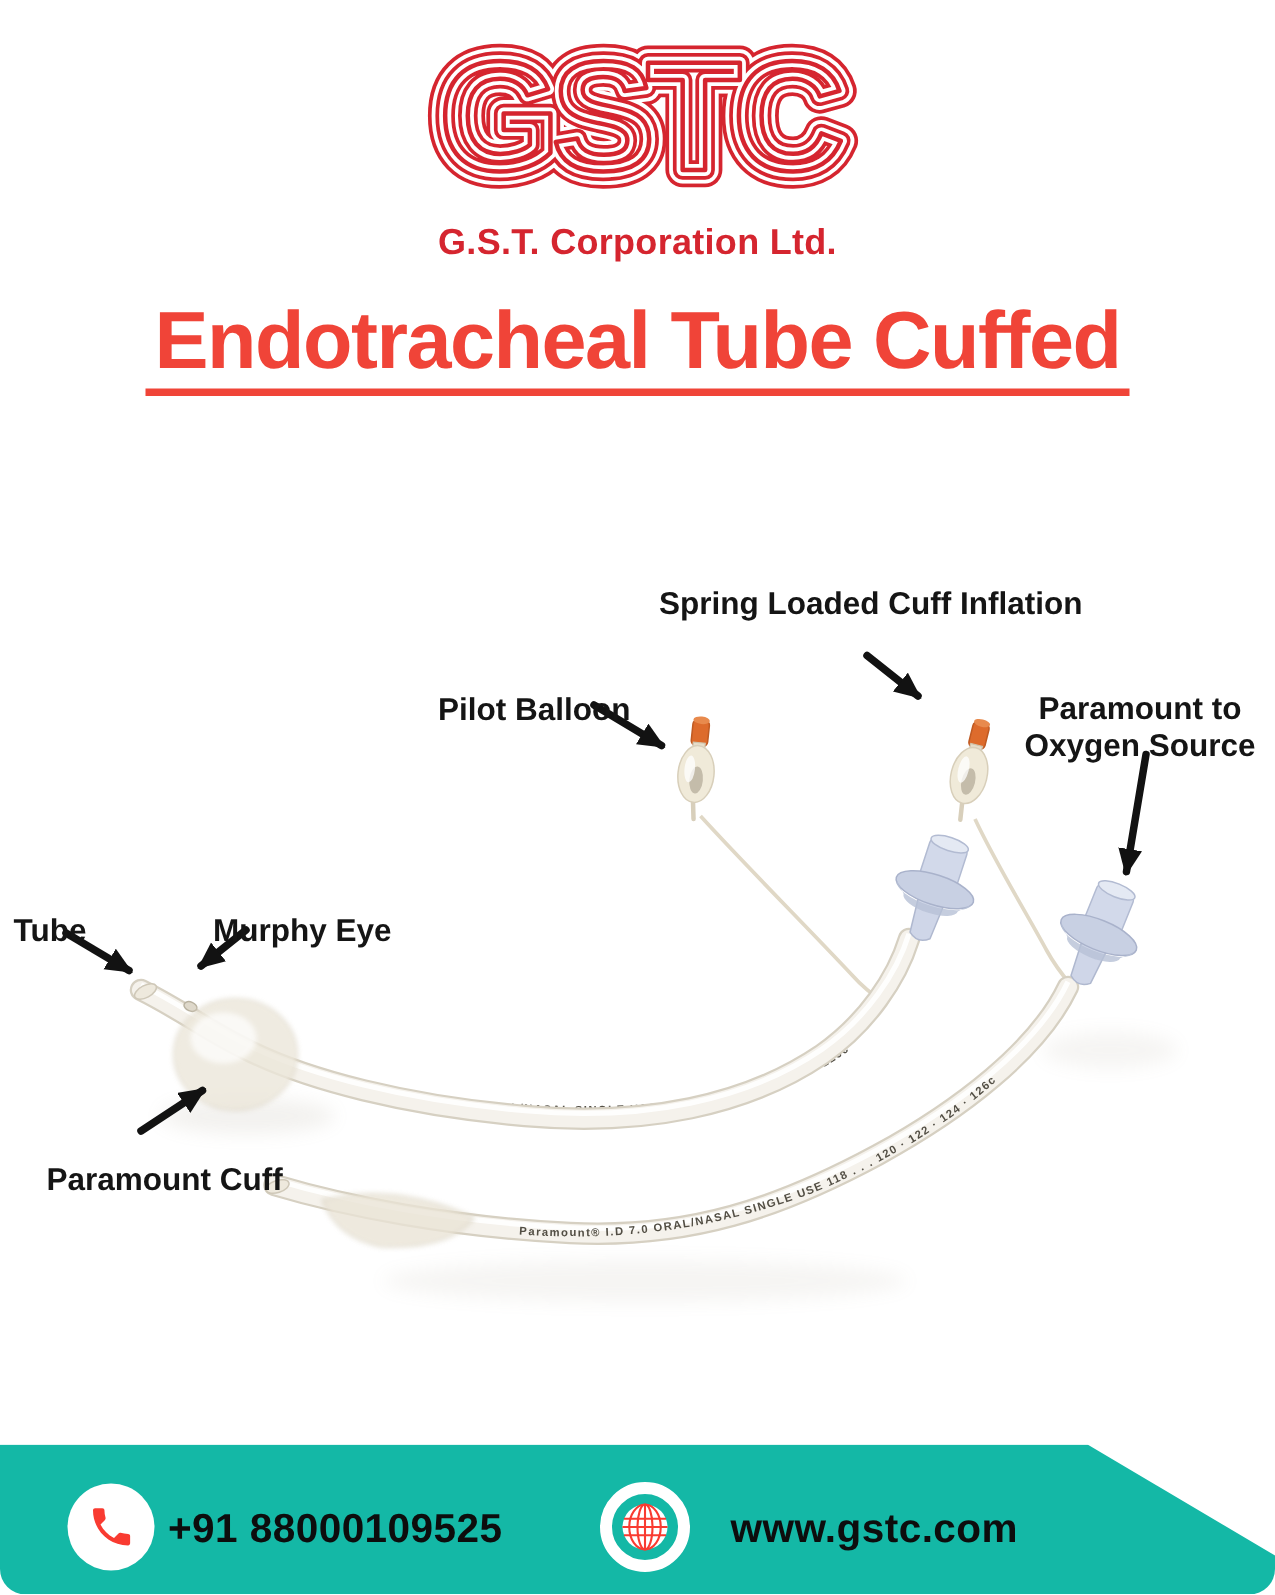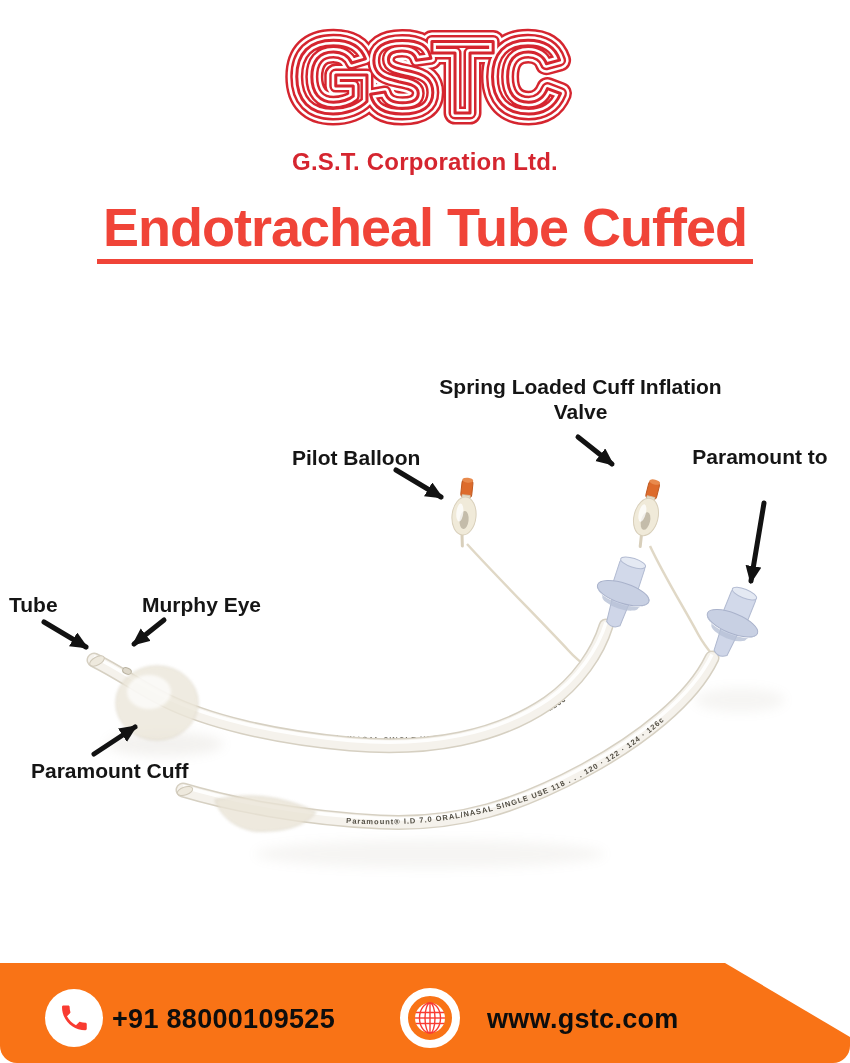--- a/index.html
+++ b/index.html
@@ -8,24 +8,24 @@
   
   .logo-svg{position:absolute;left:272px;top:10px;width:306px;height:128px;}
   .logo-caption{position:absolute;left:0;top:132px;width:850px;text-align:center;
                 font-size:24px;font-weight:700;color:#d5252f;letter-spacing:0.2px;margin-top:16px;}
   
   .title-wrap{position:absolute;left:0;top:199px;width:850px;text-align:center;}
   .title{display:inline-block;margin:0;font-size:54px;line-height:1.05;font-weight:800;
          color:#f04438;letter-spacing:-1px;border-bottom:5px solid #f04438;padding:0 6px 3px 6px;}
   
   .diagram-svg{position:absolute;left:0;top:0;width:850px;height:1063px;}
-  .lbl{position:absolute;font-size:21px;line-height:1.2;font-weight:700;color:#151515;}
+  .lbl{position:absolute;font-size:21px;line-height:1.2;font-weight:700;color:#151515;margin-top:16px;}
   .lbl-center{text-align:center;}
   
-  .footer{position:absolute;left:0;top:963px;width:850px;height:100px;background:#f97316;
+  .footer{position:absolute;left:0;top:963px;width:850px;height:100px;background:#14b8a6;
           clip-path:polygon(0 0,725px 0,850px 74px,850px 100px,0 100px);}
   .footer-icon{position:absolute;}
   .footer-text{position:absolute;font-size:27px;font-weight:800;color:#0d0d0d;letter-spacing:0.3px;}
 </style>
 </head>
 <body>
 
 <div class="page">
 
   <svg class="logo-svg" viewBox="0 0 306 128" aria-hidden="true">
@@ -126,25 +126,25 @@
       <line x1="396" y1="470" x2="441" y2="497" marker-end="url(#arrowhead)"></line>
       <line x1="764" y1="503" x2="751" y2="581" marker-end="url(#arrowhead)"></line>
       <line x1="44" y1="622" x2="86" y2="647" marker-end="url(#arrowhead)"></line>
       <line x1="164" y1="620" x2="134" y2="644" marker-end="url(#arrowhead)"></line>
       <line x1="94" y1="754" x2="135" y2="727" marker-end="url(#arrowhead)"></line>
     </g>
   </svg>
 
   <div class="lbl lbl-center" style="left:428px;top:374px;width:305px;">
     <div>Spring Loaded Cuff Inflation</div>
-    <div>Valve</div>
   </div>
   <div class="lbl" style="left:292px;top:445px;">Pilot Balloon</div>
   <div class="lbl lbl-center" style="left:680px;top:444px;width:160px;">
     <div>Paramount to</div>
+    <div>Oxygen Source</div>
   </div>
   <div class="lbl" style="left:9px;top:592px;">Tube</div>
   <div class="lbl" style="left:142px;top:592px;">Murphy Eye</div>
   <div class="lbl" style="left:31px;top:758px;">Paramount Cuff</div>
 
   <div class="footer">
     <svg class="footer-icon" style="left:44px;top:25px;" width="60" height="60" viewBox="0 0 60 60" aria-hidden="true">
       <circle cx="30" cy="30" r="29" fill="#ffffff"></circle>
       <g transform="translate(15,15) scale(1.25)">
         <path fill="#f93b31" d="M6.4 10.6c1.6 3.1 4.1 5.6 7.2 7.2l2.4-2.4c.3-.3.8-.4 1.1-.3 1.3.4 2.6.6 4 .6.6 0 1.1.5 1.1 1.1v3.9c0 .6-.5 1.1-1.1 1.1C10.7 21.8 2.4 13.5 2.4 3.1 2.4 2.5 2.9 2 3.5 2h3.9C8 2 8.5 2.5 8.5 3.1c0 1.4.2 2.7.6 4 .1.4 0 .8-.3 1.1l-2.4 2.4z"></path>

